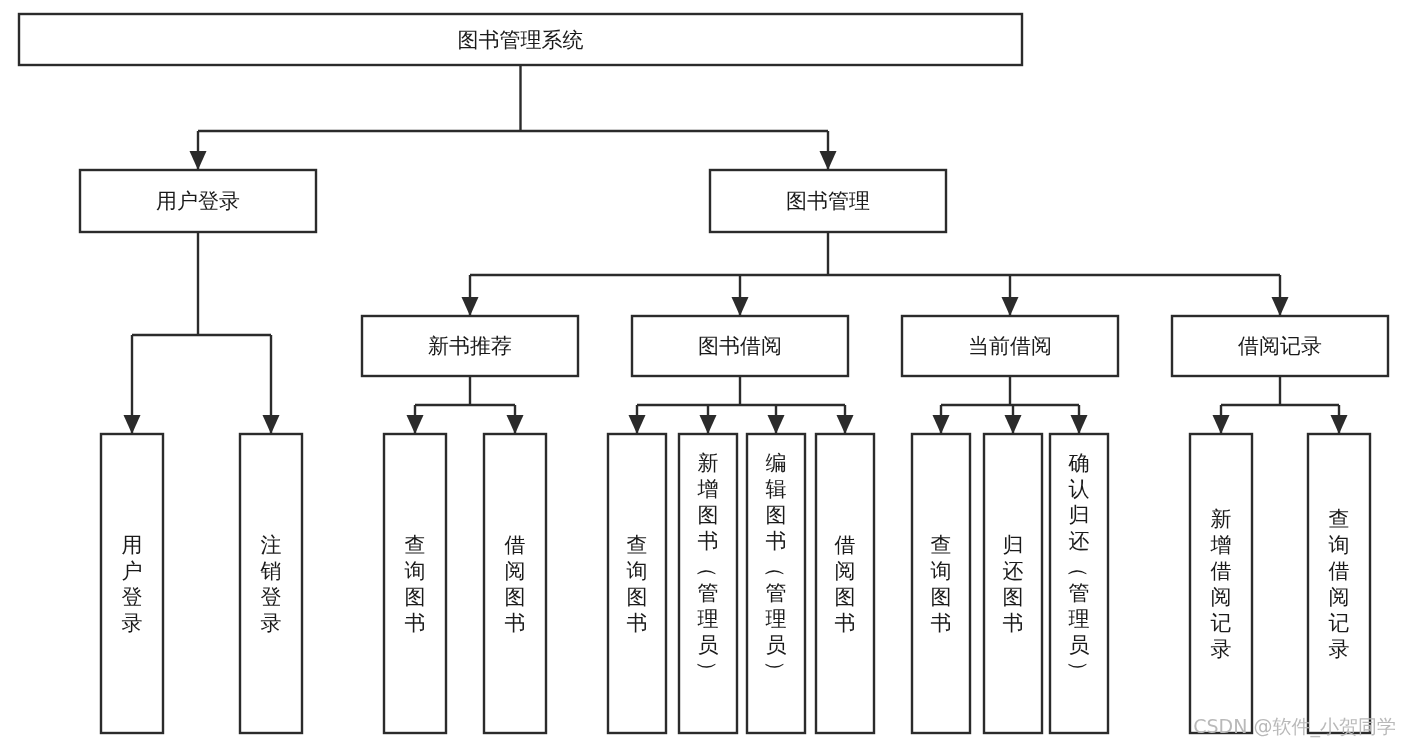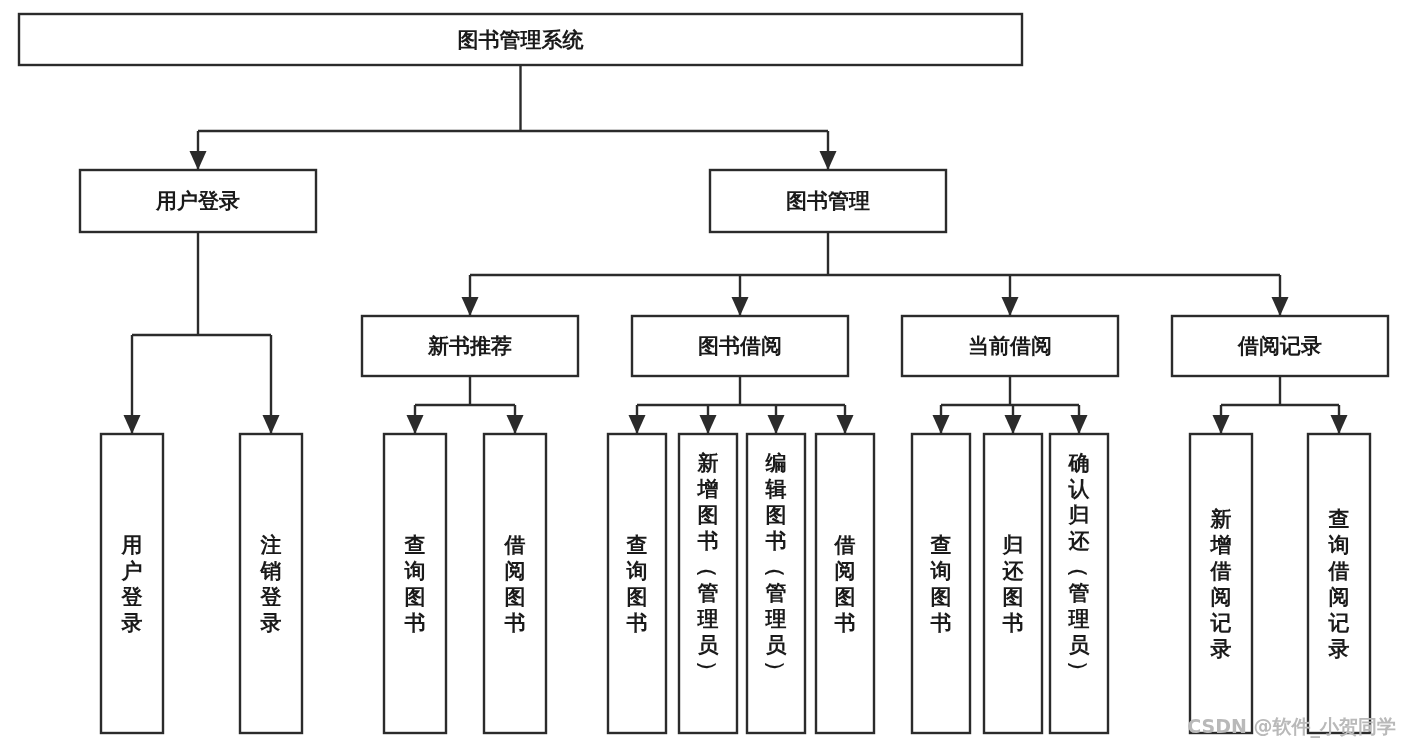--- a/index.html
+++ b/index.html
@@ -11,21 +11,20 @@
     width: 1405px;
     height: 747px;
     font-family: "DejaVu Sans", "Liberation Sans", sans-serif;
     overflow: hidden;
   }
   #diagram-root {
     position: relative;
     width: 1405px;
     height: 747px;
     background: #ffffff;
-    font-weight: bold;
   }
   svg#tree-svg {
     position: absolute;
     top: 0;
     left: 0;
     width: 1405px;
     height: 747px;
     display: block;
   }
   .node-box {

